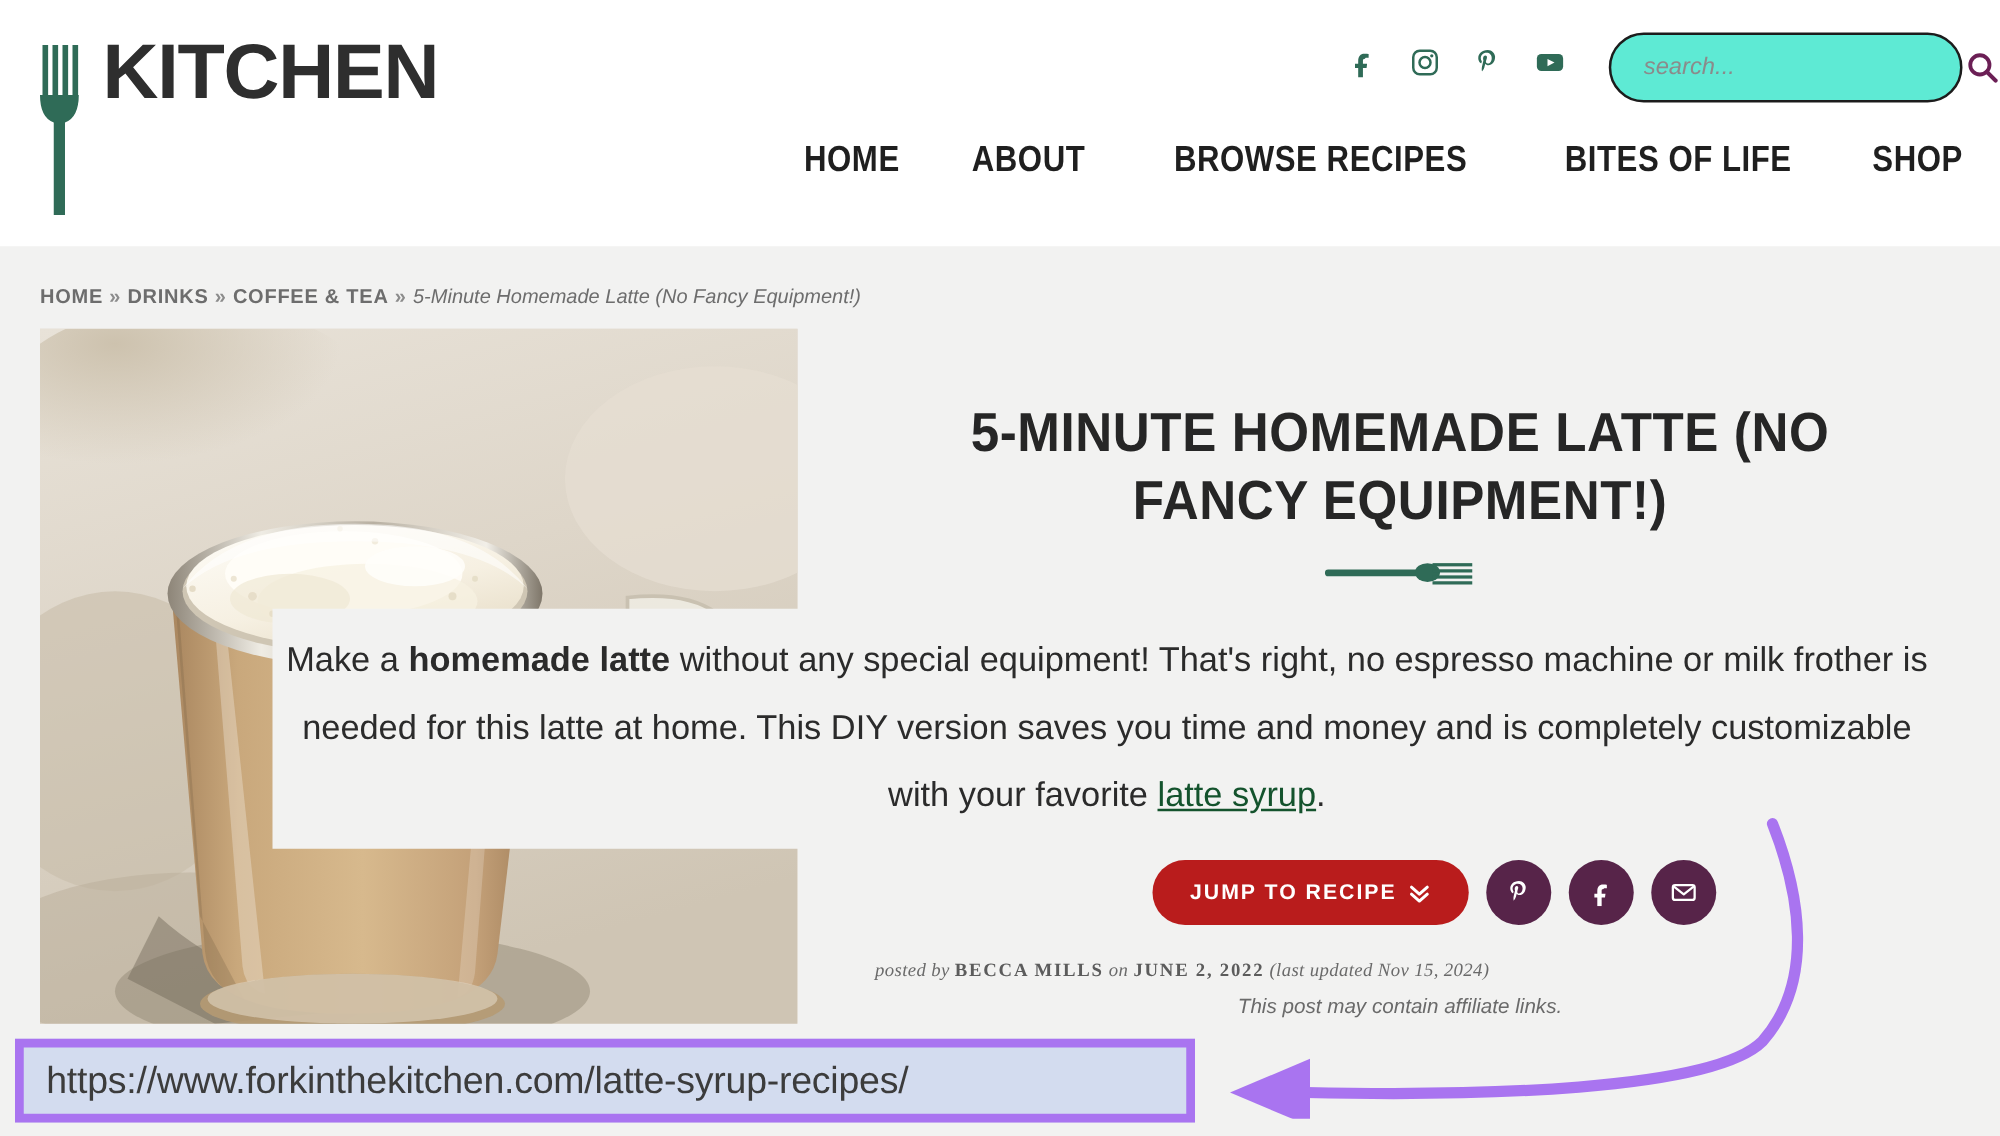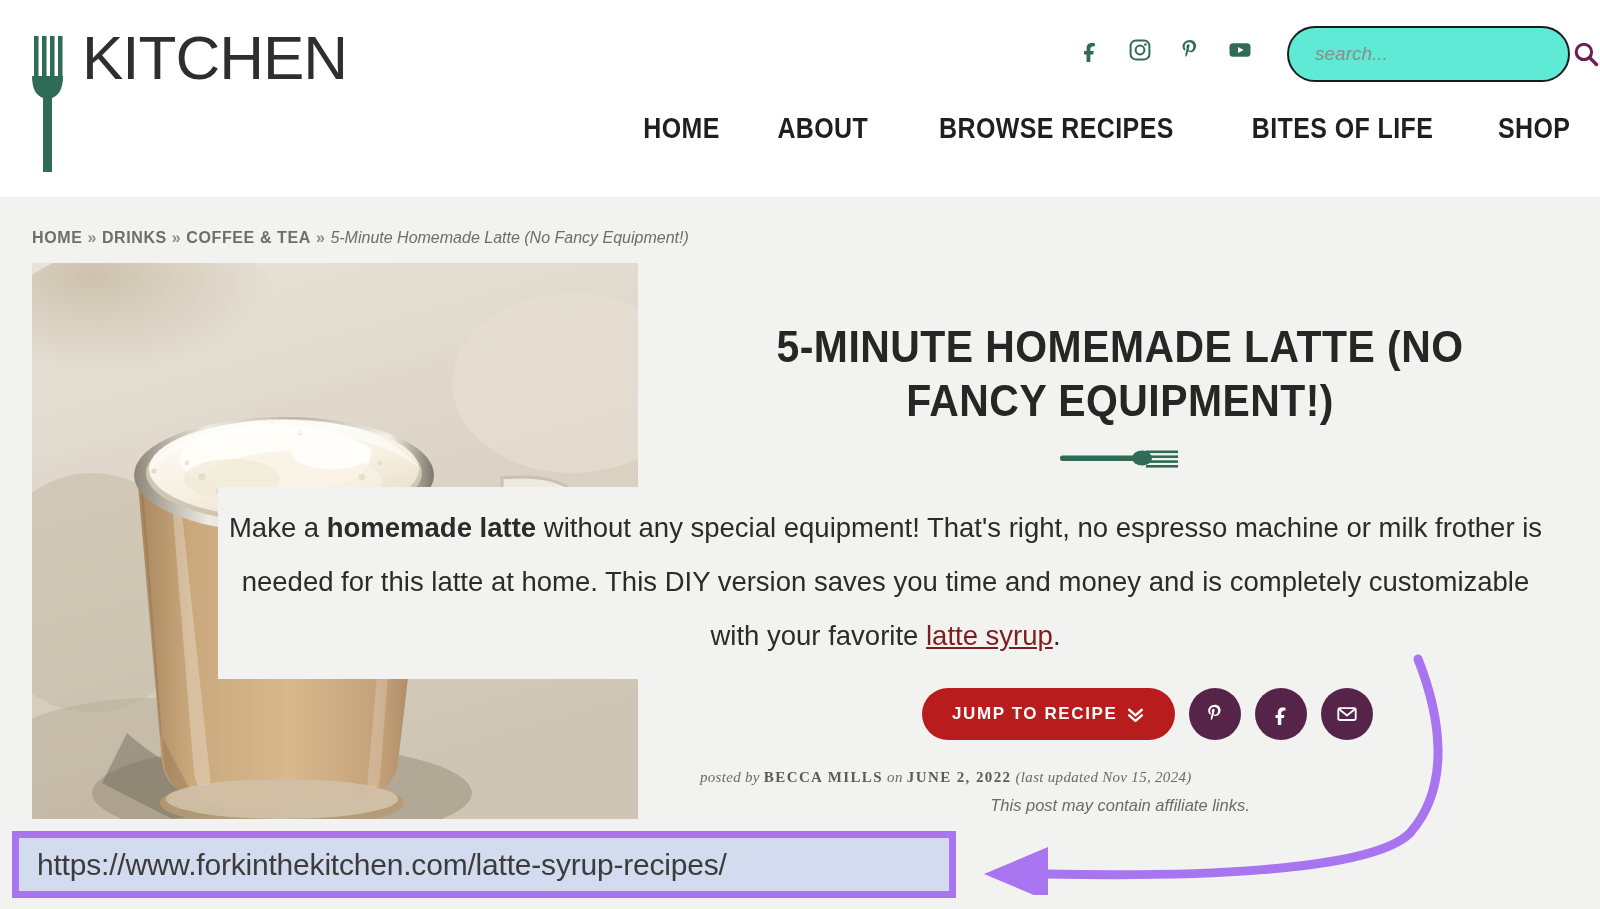--- a/index.html
+++ b/index.html
@@ -33,21 +33,21 @@
   .logo-line1 .fork-word { letter-spacing: 0px; }
   .logo-script {
     font-family: "DejaVu Serif", serif;
     font-style: italic; font-weight: bold;
     font-size: 34px; color: #5f2154;
     margin-left: 8px; letter-spacing: 1px;
     position: relative; top: -10px;
   }
   .logo-line2 {
     font-family: "Liberation Sans", sans-serif;
-    font-weight: normal; font-size: 62px; letter-spacing: -1px;
+    font-weight: bold; font-size: 62px; letter-spacing: -1px;
     color: #2e2e2e; line-height: 68px; white-space: nowrap;
   }
 
   .social-row {
     position: absolute; right: 348px; top: 38px;
     display: flex; align-items: center; gap: 26px;
   }
   .social-ic { width: 24px; height: 24px; display: block; color: #2f6b57; cursor: pointer; }
 
   .searchbar {
@@ -116,21 +116,21 @@
   
   .desc-box {
     position: absolute; left: 218px; top: 487px;
     width: 1335px; padding: 14px 0 16px 0;
     background: #f2f2f1;
     text-align: center;
     font-family: "Liberation Sans", sans-serif;
     font-size: 27.5px; line-height: 54px; color: #2b2b2b;
   }
   .desc-box b { font-weight: bold; }
-  .desc-link { color: #7f1d1d; cursor: pointer; }
+  .desc-link { color: #14532d; cursor: pointer; }
 
   
   .btn-row {
     position: absolute; left: 922px; top: 688px;
     display: flex; align-items: center; gap: 14px;
   }
   .jump-btn {
     height: 52px; padding: 0 30px; border: none; border-radius: 26px;
     background: #b91c1c; color: #ffffff; cursor: pointer;
     font-family: "Liberation Sans", sans-serif;

